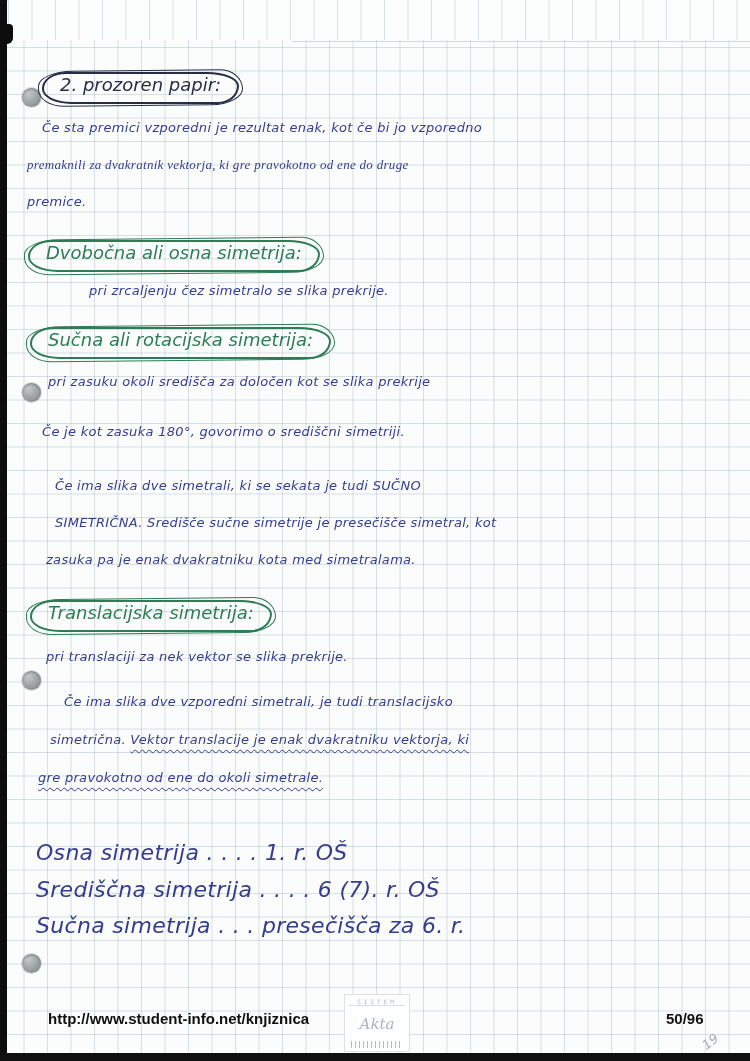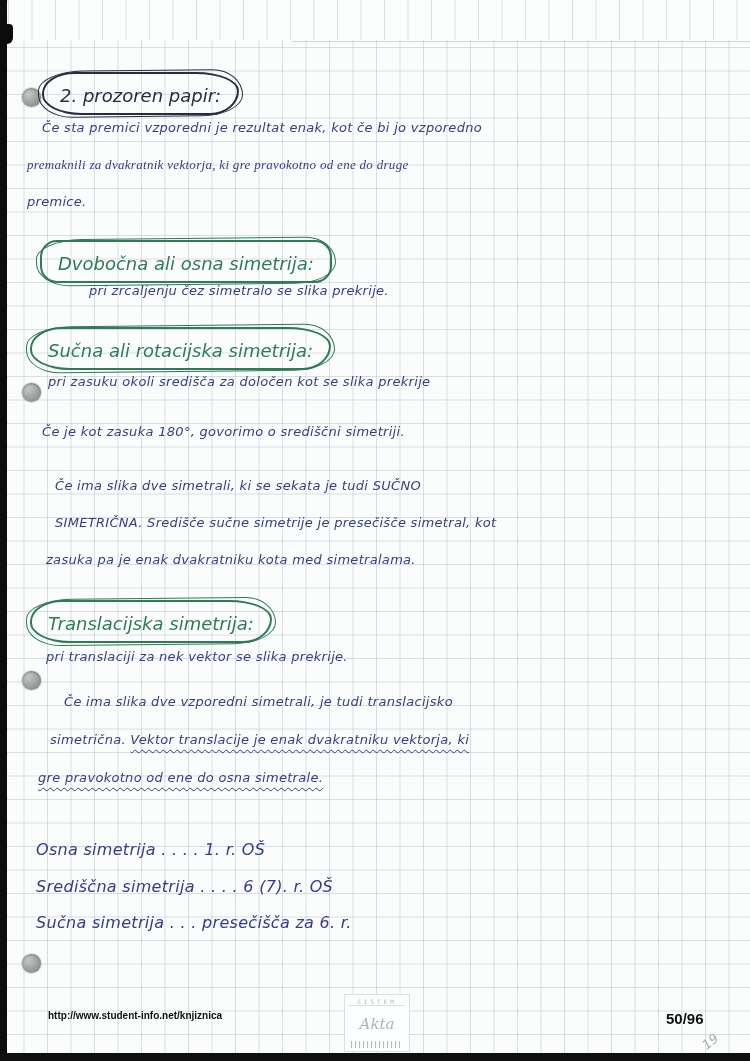--- a/index.html
+++ b/index.html
@@ -23,31 +23,31 @@
   
   .edge-left{position:absolute;left:0;top:0;width:7px;height:1061px;background:#0d0d0d;}
   .edge-left-nub{position:absolute;left:0;top:24px;width:13px;height:20px;background:#0d0d0d;border-radius:0 4px 6px 0;}
   .edge-bottom{position:absolute;left:0;bottom:0;width:750px;height:8px;background:#101010;}
   
   .hole{position:absolute;width:19px;height:19px;border-radius:50%;
     background:radial-gradient(circle at 35% 30%, #c3c7c7, #8e9494 72%);
     box-shadow:inset 0 1px 2px rgba(0,0,0,.28), 0 0 0 1px rgba(120,128,128,.25);}
   
   .hw{position:absolute;font-style:italic;color:#343c8e;font-size:13px;letter-spacing:.3px;white-space:nowrap;}
-  .hw-list{font-size:16px;}
+  .hw-list{font-size:22px;}
   .wavy{text-decoration-line:underline;text-decoration-style:wavy;text-decoration-color:#343c8e;text-decoration-thickness:1px;text-underline-offset:5px;}
   
-  .bubble{position:absolute;padding:11px 16px 7px;font-style:italic;font-size:18px;white-space:nowrap;
+  .bubble{position:absolute;padding:0 16px 7px;font-style:italic;font-size:18px;white-space:nowrap;
     border:2.2px solid currentColor;border-radius:45px 60px 40px 55px / 30px 26px 34px 28px;}
   .bubble::after{content:"";position:absolute;inset:-4px -6px;border:1.4px solid currentColor;
     border-radius:60px 40px 55px 45px / 26px 34px 28px 30px;transform:rotate(-.6deg);pointer-events:none;}
   .bubble-dark{color:#272c42;}
   .bubble-green{color:#2e7b55;}
   
-  .f-url{position:absolute;left:48px;top:1010px;font-family:"Liberation Sans",sans-serif;font-weight:bold;font-size:10px;color:#101010;white-space:nowrap;}
+  .f-url{position:absolute;left:48px;top:1010px;font-family:"Liberation Sans",sans-serif;font-weight:bold;font-size:15px;color:#101010;white-space:nowrap;}
   .f-page{position:absolute;left:666px;top:1010px;font-family:"Liberation Sans",sans-serif;font-weight:bold;font-size:15px;color:#101010;}
   .logo{position:absolute;left:344px;top:994px;width:66px;height:58px;border:1px solid #dde1e3;background:#fdfefe;
     display:flex;flex-direction:column;justify-content:space-between;align-items:center;padding:3px 4px;box-sizing:border-box;}
   .logo-top{font-size:6px;letter-spacing:3px;color:#b3b9bd;font-family:"DejaVu Sans Mono",monospace;border-bottom:1px solid #d9dee0;width:100%;text-align:center;}
   .logo-script{font-family:"DejaVu Serif",serif;font-style:italic;font-size:15px;color:#adb4b8;}
   .logo-bars{width:52px;height:7px;background:repeating-linear-gradient(90deg,#b3b9bd 0 1px,transparent 1px 4px);}
   .pencil{position:absolute;left:702px;top:1034px;font-size:13px;font-style:italic;color:#a4adb2;transform:rotate(-38deg);}
 </style>
 </head>
 <body>
@@ -65,37 +65,37 @@
   <div class="hole" style="left:22px;top:383px;"></div>
   <div class="hole" style="left:22px;top:671px;"></div>
   <div class="hole" style="left:22px;top:954px;"></div>
 
   <div class="bubble bubble-dark" style="left:42px;top:72px;">2. prozoren papir:</div>
 
   <div class="hw" style="left:42px;top:120px;">Če sta premici vzporedni je rezultat enak, kot če bi jo vzporedno</div>
   <div class="hw" style="left:27px;top:157px;font-family:Liberation Serif, serif;">premaknili za dvakratnik vektorja, ki gre pravokotno od ene do druge</div>
   <div class="hw" style="left:27px;top:194px;">premice.</div>
 
-  <div class="bubble bubble-green" style="left:40px;top:240px;border-radius:17px;">Dvobočna ali osna simetrija:</div>
+  <div class="bubble bubble-green" style="left:28px;top:240px;">Dvobočna ali osna simetrija:</div>
   <div class="hw" style="left:44px;top:283px;margin-left:45px;">pri zrcaljenju čez simetralo se slika prekrije.</div>
 
   <div class="bubble bubble-green" style="left:30px;top:327px;">Sučna ali rotacijska simetrija:</div>
   <div class="hw" style="left:48px;top:374px;">pri zasuku okoli središča za določen kot se slika prekrije</div>
   <div class="hw" style="left:42px;top:424px;">Če je kot zasuka 180°, govorimo o  središčni simetriji.</div>
 
   <div class="hw" style="left:55px;top:478px;">Če ima slika dve simetrali, ki se sekata je tudi SUČNO</div>
   <div class="hw" style="left:55px;top:515px;">SIMETRIČNA. Središče sučne simetrije je presečišče simetral, kot</div>
   <div class="hw" style="left:46px;top:552px;">zasuka pa je enak dvakratniku kota med simetralama.</div>
 
   <div class="bubble bubble-green" style="left:30px;top:600px;">Translacijska simetrija:</div>
   <div class="hw" style="left:46px;top:649px;">pri translaciji za nek vektor se slika prekrije.</div>
 
   <div class="hw" style="left:64px;top:694px;">Če ima slika dve vzporedni simetrali, je tudi translacijsko</div>
   <div class="hw" style="left:50px;top:732px;text-align:center;"><span>simetrična. </span><span class="wavy">Vektor translacije je enak dvakratniku vektorja, ki</span></div>
-  <div class="hw wavy" style="left:38px;top:770px;">gre pravokotno od ene do osna simetrale.</div>
+  <div class="hw wavy" style="left:38px;top:770px;">gre pravokotno od ene do okoli simetrale.</div>
 
   <div class="hw hw-list" style="left:36px;top:840px;">Osna simetrija . . . .  1. r. OŠ</div>
   <div class="hw hw-list" style="left:36px;top:877px;">Središčna simetrija . . . .  6 (7). r. OŠ</div>
   <div class="hw hw-list" style="left:36px;top:913px;">Sučna simetrija . . .  presečišča za 6. r.</div>
 
   <div class="f-url">http://www.student-info.net/knjiznica</div>
   <div class="f-page">50/96</div>
 
   <div class="logo">
     <div class="logo-top">SISTEM</div>

